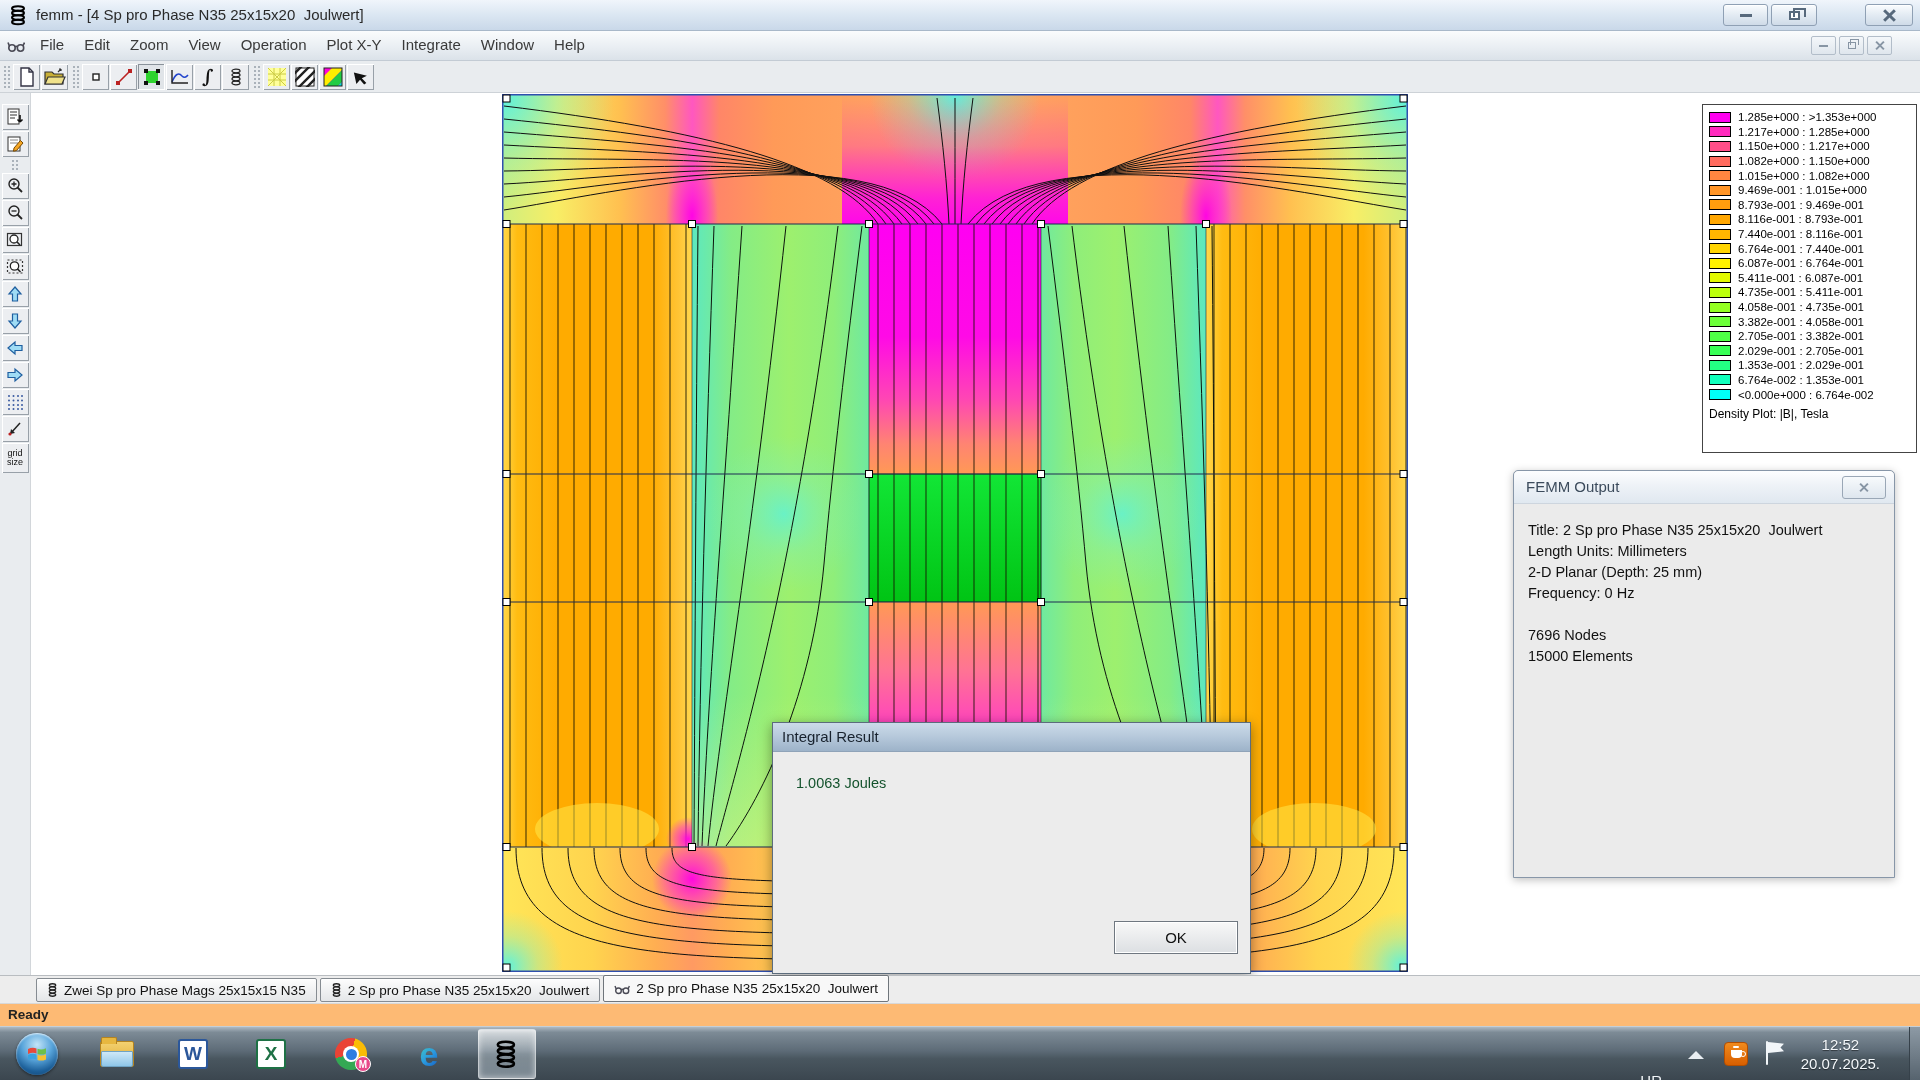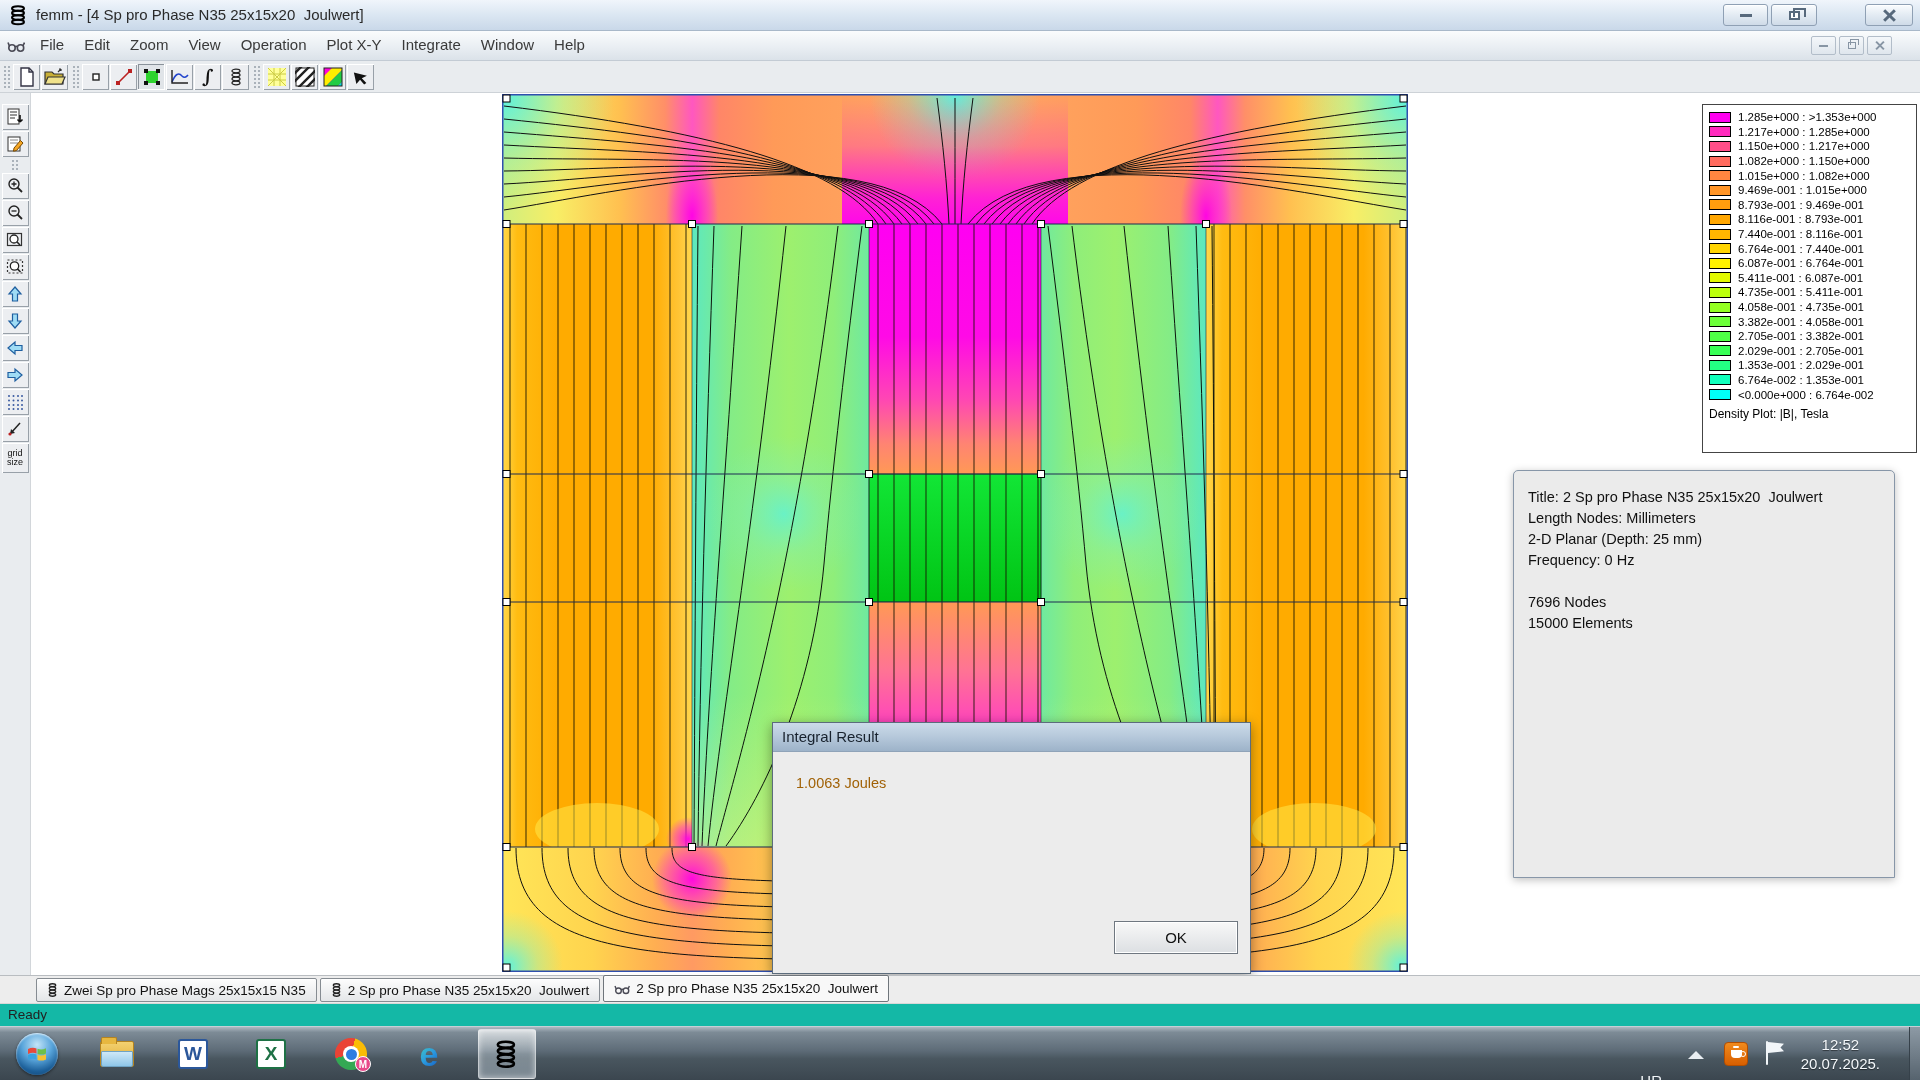--- a/index.html
+++ b/index.html
@@ -78,37 +78,37 @@
     background:linear-gradient(180deg,#f7fafc,#dee6ee); display:flex; align-items:center; justify-content:center; }
   #femm-output-body { padding:16px 0 0 14px; }
   .out-line { font-size:14.5px; line-height:21px; min-height:21px; color:#111; }
 
   
   #integral-dialog { position:absolute; left:741px; top:629px; width:479px; height:252px;
     background:#ececec; border:1px solid #5c6c7c; box-shadow:0 3px 12px rgba(0,0,0,.4); }
   #integral-titlebar { height:29px; background:linear-gradient(180deg,#ccdbe9 0%,#b3c6d9 55%,#9db3c9 100%);
     border-bottom:1px solid #8fa3b8; position:relative; }
   #integral-title { position:absolute; left:9px; top:5px; font-size:15px; color:#18222e; }
-  #integral-result { position:absolute; left:23px; top:52px; font-size:14.5px; color:#a16207; }
+  #integral-result { position:absolute; left:23px; top:52px; font-size:14.5px; color:#14532d; }
   #ok-button { position:absolute; left:341px; top:198px; width:124px; height:33px;
     border:1px solid #6f7780; background:linear-gradient(180deg,#f8f8f8,#dcdfe2);
     box-shadow:inset 0 0 0 1px #fff; font-size:15px; color:#111;
     display:flex; align-items:center; justify-content:center; }
 
   
   #tabsbar { position:absolute; left:0; top:975px; width:1920px; height:28px; background:#ededed;
     border-top:1px solid #b9bdc1; display:flex; align-items:flex-end; padding-left:36px;text-align:right; }
   .tab { height:24px; margin:0 3px 1px 0; padding:0 10px; display:flex; align-items:center; gap:6px;
     border:1px solid #868c92; border-radius:2px; background:linear-gradient(180deg,#fdfdfd,#e4e6e8);
     box-shadow:inset 0 1px 0 #fff; font-size:13.5px; color:#111; }
   .tab.active { height:27px; background:#f8f8f8; border-color:#6f757b; }
 
   
-  #statusbar { position:absolute; left:0; top:1003px; width:1920px; height:23px; background:#14b8a6;
-    border-top:1px solid #d8d8d8; }
+  #statusbar { position:absolute; left:0; top:1003px; width:1920px; height:23px; background:#fdba74;
+    border-top:1px solid #d8d8d8;font-weight:bold; }
   #status-text { position:absolute; left:8px; top:3px; font-size:13.5px; color:#222; }
 
   
   #taskbar { position:absolute; left:0; top:1026px; width:1920px; height:54px;
     background:linear-gradient(180deg,#aeb9c2 0%,#7d8b96 10%,#5d6b77 45%,#49565f 60%,#3b464f 100%);
     border-top:1px solid #c6cfd6; }
   #start-orb { position:absolute; left:16px; top:6px; width:42px; height:42px; border-radius:50%;
     background:radial-gradient(circle at 50% 28%,#c3e5f8 0%,#5aa6dc 40%,#1c5f99 72%,#0e3c66 100%);
     box-shadow:inset 0 1px 2px rgba(255,255,255,.8), 0 1px 3px rgba(0,0,0,.5);
     display:flex; align-items:center; justify-content:center; }
@@ -744,24 +744,30 @@
       </div>
 
       <div class="legend-row">
         <span class="legend-swatch" style="background: rgb(0, 255, 248);"></span>
         <span class="legend-label">&lt;0.000e+000 : 6.764e-002</span>
       </div>
     <div id="legend-caption">Density Plot: |B|, Tesla</div>
     </div>
 
   <div id="femm-output">
+    <div id="femm-output-titlebar">
+      <span id="femm-output-title">FEMM Output</span>
+      <div id="femm-output-close">
+        <span class="mglyph-x"></span>
+      </div>
+    </div>
     <div id="femm-output-body">
 
     <div class="out-line pre">Title: 2 Sp pro Phase N35 25x15x20  Joulwert</div>
-        <div class="out-line pre">Length Nodes: Millimeters</div>
+        <div class="out-line pre">Length Units: Millimeters</div>
         <div class="out-line pre">2-D Planar (Depth: 25 mm)</div>
         <div class="out-line pre">Frequency: 0 Hz</div>
         <div class="out-line pre"></div>
         <div class="out-line pre">7696 Nodes</div>
         <div class="out-line pre">15000 Elements</div>
       </div>
   </div>
 
   <div id="integral-dialog">
     <div id="integral-titlebar">

